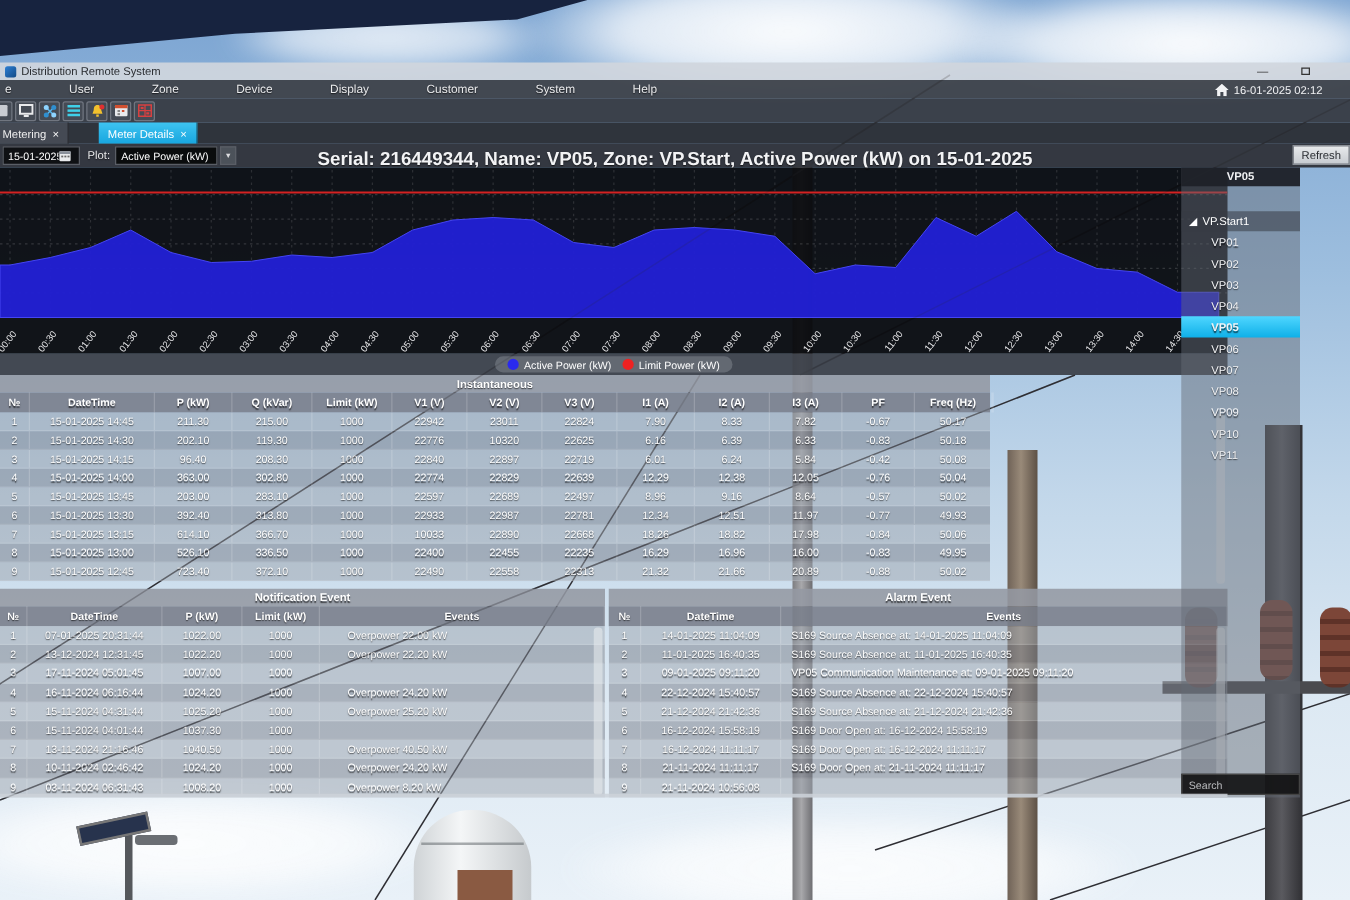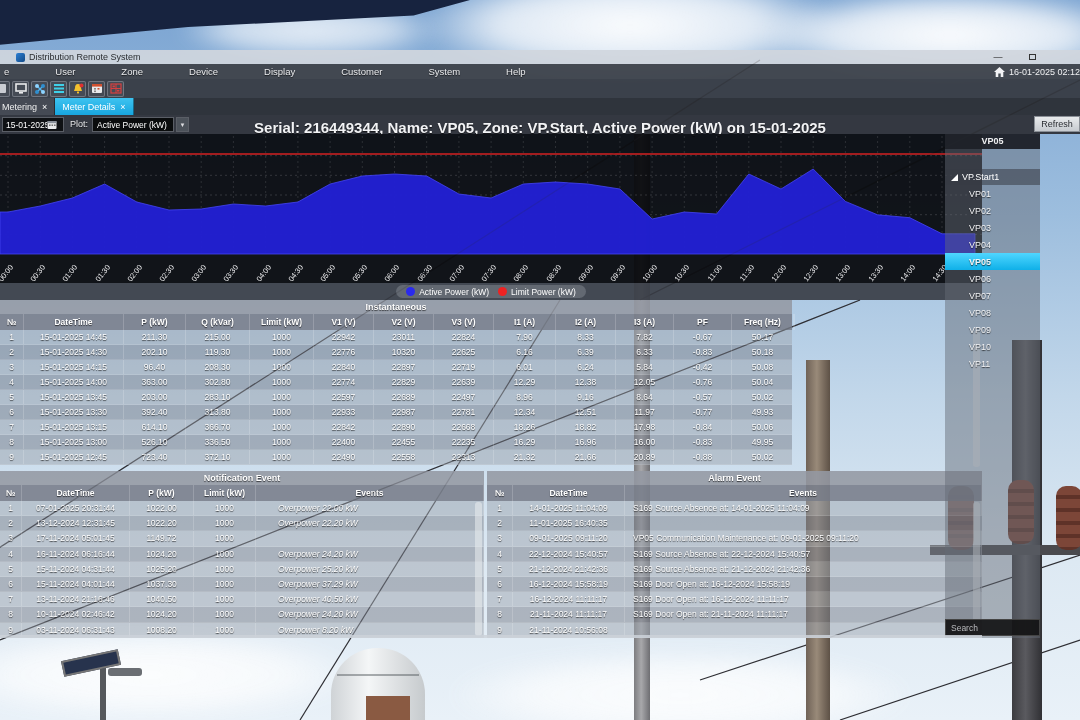--- a/index.html
+++ b/index.html
@@ -27,39 +27,39 @@
   .solar { position:absolute; left:62px; top:655px; width:58px; height:16px; background:#27334d; transform:rotate(-12deg); border:2px solid #777; }
   .lamp-head { position:absolute; left:108px; top:668px; width:34px; height:8px; background:#6a6e73; border-radius:3px; }
   svg.lines line { stroke:#2e2e33; stroke-width:1.2; }
   #wire-overlay { position:absolute; inset:0; z-index:3; pointer-events:none; opacity:.16; }
 
   
   #app { position:absolute; left:0; top:50px; width:1080px; height:588px; z-index:2; font-size:9px; color:#fff; }
   .tshadow { text-shadow: 0 1px 1px rgba(0,0,0,.65); }
 
   #titlebar { position:absolute; left:0; top:0; width:100%; height:14px; background:rgba(208,214,221,.92);
-    color:#2a2d31; display:flex; align-items:center; padding:0 16px; font-size:9px; }
+    color:#2a2d31; display:flex; align-items:center; padding:0 4px; font-size:9px; }
   #titlebar .appico { width:9px; height:9px; margin-right:4px; background:linear-gradient(135deg,#2c7fd4,#124a86); border-radius:2px; }
   .winbtns { margin-left:auto; display:flex; gap:22px; padding-right:26px; color:#333; }
   .winbtn { width:12px; height:10px; display:flex; align-items:center; justify-content:center; font-size:9px; cursor:default; }
   .maxglyph { width:7px; height:6px; border:1px solid #333; }
 
   #menubar { position:absolute; left:0; top:14px; width:100%; height:15px; background:rgba(62,66,74,.95);
     display:flex; align-items:center; gap:14px; padding-left:3px; font-size:9.5px; }
   #menubar .mitem { color:#e9eaec; padding:1px 2px; cursor:default;margin-left:28px; }
-  #menubar .right { margin-left:auto; display:flex; align-items:center; gap:4px; padding-right:0; color:#f0f1f3; }
+  #menubar .right { margin-left:auto; display:flex; align-items:center; gap:4px; padding-right:22px; color:#f0f1f3; }
 
   #toolbar { position:absolute; left:0; top:29px; width:100%; height:19px; background:rgba(55,59,67,.95);
     display:flex; align-items:center; gap:2px; padding-left:-2px; }
   .tbtn { width:17px; height:16px; border:1px solid rgba(150,155,165,.55); background:rgba(80,85,95,.5);
     display:flex; align-items:center; justify-content:center; border-radius:2px; }
   .tbtn.cut { margin-left:-7px; }
 
   #tabrow { position:absolute; left:0; top:48px; width:100%; height:17px; background:rgba(42,45,52,.95); display:flex; align-items:flex-end; }
-  .tab { height:17px; display:flex; align-items:center; gap:5px; padding:0 7px; font-size:9px; background:rgba(72,77,86,.9); color:#eee; border-right:1px solid rgba(0,0,0,.4); }
+  .tab { height:17px; display:flex; align-items:center; gap:5px; padding:0 7px; font-size:9px; background:rgba(72,77,86,.9); color:#eee; border-right:1px solid rgba(0,0,0,.4);margin-left:24px; }
   .tab.first { margin-left:-26px; padding-left:28px; }
   .tab.active { background:linear-gradient(180deg,#3ec3f0,#18a6df); color:#fff; }
   .tab .x { font-size:9px; color:#fff; }
 
   #controlbar { position:absolute; left:0; top:65px; width:100%; height:19px; background:rgba(48,51,58,.96); display:flex; align-items:center; }
   .datebox { position:absolute; left:2px; top:2px; width:62px; height:15px; background:rgba(14,15,18,.95);
     border:1px solid #5a5e66; display:flex; align-items:center; color:#fff; }
   .datebox input { width:44px; background:transparent; border:none; color:#fff; font-size:8.5px; padding-left:3px; font-family:inherit; }
   .plotlabel { position:absolute; left:70px; top:4px; color:#e8e9eb; font-size:9px; }
   .plotbox { position:absolute; left:92px; top:2px; width:82px; height:15px; background:rgba(8,9,11,.95);
@@ -82,21 +82,21 @@
 
   
   #inst { position:absolute; left:0; top:250px; width:792px; height:169px; }
   .secbar { height:14px; background:rgba(148,153,163,.88); text-align:center; font-weight:bold; font-size:9px; color:#fff; line-height:14px; }
   .headrow { height:16px; background:rgba(122,128,140,.9); font-weight:bold; }
   .grid-i { display:grid; grid-template-columns:24px 100px 62px 64px 64px 60px 60px 60px 62px 60px 58px 58px 62px 1fr; }
   .grid-n { display:grid; grid-template-columns:22px 108px 64px 62px 1fr; }
   .grid-a { display:grid; grid-template-columns:26px 112px 1fr; }
   .cell { display:flex; align-items:center; justify-content:center; font-size:8.5px; overflow:hidden; white-space:nowrap;
     border-right:1px solid rgba(255,255,255,.18); }
-  .cell.left { justify-content:flex-start; padding-left:22px;font-style:italic; }
+  .cell.left { justify-content:flex-start; padding-left:22px; }
   .cell.left8 { justify-content:flex-start; padding-left:8px; }
   .trow { height:15px; border-bottom:1px solid rgba(255,255,255,.12); }
   .trow:nth-child(odd) { background:rgba(160,166,176,.52); }
   .trow:nth-child(even) { background:rgba(122,128,140,.52); }
   .rows { overflow:hidden; }
   .sbar { position:absolute; width:7px; background:rgba(235,238,241,.55); border-radius:3px; }
 
   
   #notif { position:absolute; left:0; top:421px; width:484px; height:167px; }
   #alarm { position:absolute; left:487px; top:421px; width:495px; height:167px; }
@@ -465,21 +465,21 @@
             <div class="cell tshadow">-0.77</div>
             <div class="cell tshadow">49.93</div>
             <div class="cell tshadow"></div>
           </div>
           <div class="trow grid-i">
             <div class="cell tshadow">7</div>
             <div class="cell tshadow">15-01-2025 13:15</div>
             <div class="cell tshadow">614.10</div>
             <div class="cell tshadow">366.70</div>
             <div class="cell tshadow">1000</div>
-            <div class="cell tshadow">22842</div>
+            <div class="cell tshadow">10033</div>
             <div class="cell tshadow">22890</div>
             <div class="cell tshadow">22668</div>
             <div class="cell tshadow">18.26</div>
             <div class="cell tshadow">18.82</div>
             <div class="cell tshadow">17.98</div>
             <div class="cell tshadow">-0.84</div>
             <div class="cell tshadow">50.06</div>
             <div class="cell tshadow"></div>
           </div>
           <div class="trow grid-i">
@@ -538,21 +538,21 @@
           <div class="trow grid-n">
             <div class="cell tshadow">2</div>
             <div class="cell tshadow">13-12-2024 12:31:45</div>
             <div class="cell tshadow">1022.20</div>
             <div class="cell tshadow">1000</div>
             <div class="cell tshadow left">Overpower 22.20 kW</div>
           </div>
           <div class="trow grid-n">
             <div class="cell tshadow">3</div>
             <div class="cell tshadow">17-11-2024 05:01:45</div>
-            <div class="cell tshadow">1149.72</div>
+            <div class="cell tshadow">1007.00</div>
             <div class="cell tshadow">1000</div>
           </div>
           <div class="trow grid-n">
             <div class="cell tshadow">4</div>
             <div class="cell tshadow">16-11-2024 06:16:44</div>
             <div class="cell tshadow">1024.20</div>
             <div class="cell tshadow">1000</div>
             <div class="cell tshadow left">Overpower 24.20 kW</div>
           </div>
           <div class="trow grid-n">
@@ -560,21 +560,20 @@
             <div class="cell tshadow">15-11-2024 04:31:44</div>
             <div class="cell tshadow">1025.20</div>
             <div class="cell tshadow">1000</div>
             <div class="cell tshadow left">Overpower 25.20 kW</div>
           </div>
           <div class="trow grid-n">
             <div class="cell tshadow">6</div>
             <div class="cell tshadow">15-11-2024 04:01:44</div>
             <div class="cell tshadow">1037.30</div>
             <div class="cell tshadow">1000</div>
-            <div class="cell tshadow left">Overpower 37.29 kW</div>
           </div>
           <div class="trow grid-n">
             <div class="cell tshadow">7</div>
             <div class="cell tshadow">13-11-2024 21:16:46</div>
             <div class="cell tshadow">1040.50</div>
             <div class="cell tshadow">1000</div>
             <div class="cell tshadow left">Overpower 40.50 kW</div>
           </div>
           <div class="trow grid-n">
             <div class="cell tshadow">8</div>
@@ -603,20 +602,21 @@
         </div>
       <div class="rows" id="alarm-rows">
           <div class="trow grid-a">
             <div class="cell tshadow">1</div>
             <div class="cell tshadow">14-01-2025 11:04:09</div>
             <div class="cell tshadow left8">S169 Source Absence at: 14-01-2025 11:04:09</div>
           </div>
           <div class="trow grid-a">
             <div class="cell tshadow">2</div>
             <div class="cell tshadow">11-01-2025 16:40:35</div>
+            <div class="cell tshadow left8">S169 Source Absence at: 11-01-2025 16:40:35</div>
           </div>
           <div class="trow grid-a">
             <div class="cell tshadow">3</div>
             <div class="cell tshadow">09-01-2025 09:11:20</div>
             <div class="cell tshadow left8">VP05 Communication Maintenance at: 09-01-2025 09:11:20</div>
           </div>
           <div class="trow grid-a">
             <div class="cell tshadow">4</div>
             <div class="cell tshadow">22-12-2024 15:40:57</div>
             <div class="cell tshadow left8">S169 Source Absence at: 22-12-2024 15:40:57</div>

